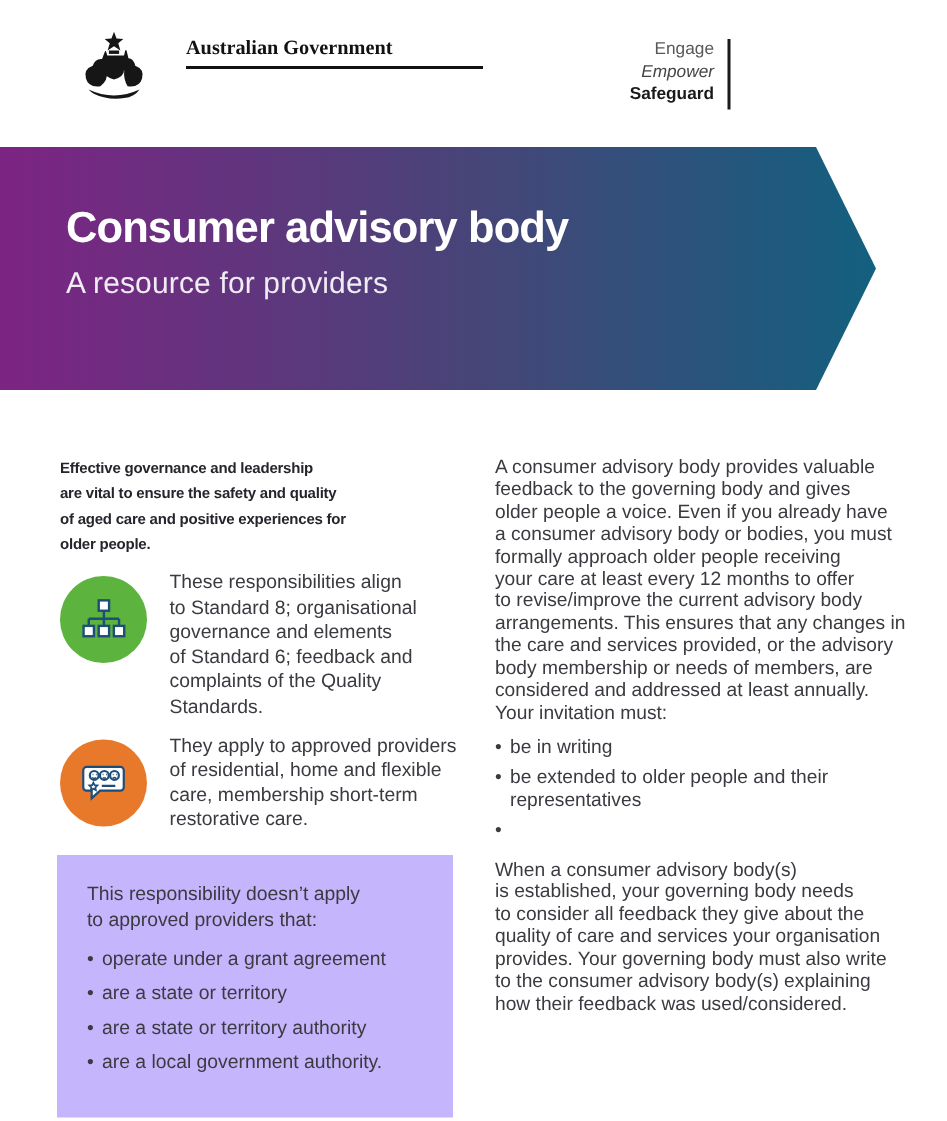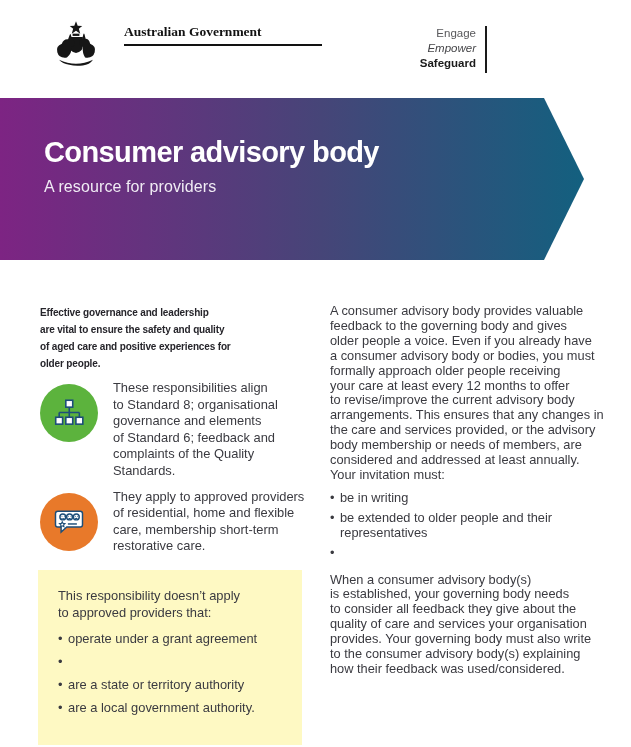--- a/index.html
+++ b/index.html
@@ -41,21 +41,21 @@
     width: 584px; height: 162px;
     background: linear-gradient(90deg, #7d2483 0%, #464578 55%, #13607f 100%);
     clip-path: polygon(0 0, 544px 0, 584px 81px, 544px 162px, 0 162px);
     padding: 39px 0 0 44px;
     color: #ffffff;
   }
   .banner h1 {
     font-size: 29px; font-weight: bold; letter-spacing: -0.6px; line-height: 1.05;
   }
   .banner .subtitle {
-    margin-top: 11px; font-size: 16px; font-weight: normal; color: #f0ecf4;
+    margin-top: 11px; font-size: 20px; font-weight: normal; color: #f0ecf4;
     letter-spacing: 0.1px;
   }
 
   
   .columns { display: flex; padding: 44px 0 0 40px; gap: 22px; }
   .col-left { width: 268px; flex: none; }
   .col-right { width: 296px; flex: none; }
 
   .intro {
     font-size: 10px; font-weight: bold; line-height: 17px;
@@ -68,21 +68,21 @@
     width: 58px; height: 58px; border-radius: 50%; flex: none;
     display: flex; align-items: center; justify-content: center;
     margin-top: 4px;
   }
   .icon-circle.green { background: #5cb33d; }
   .icon-circle.orange { background: #e8792a; }
   .icon-row p { font-size: 12.9px; line-height: 16.6px; white-space: pre-line; }
 
   .note-box {
     margin-top: 15px; margin-left: -2px;
-    background: #fef9c3; width: 264px;
+    background: #c4b5fd; width: 264px;
     padding: 18px 16px 21px 20px;
   }
   .note-box .note-intro { font-size: 12.9px; line-height: 16.6px; white-space: pre-line; }
   .bullet-list { list-style: none; margin-top: 10px; }
   .bullet-list li {
     display: flex; font-size: 12.9px; line-height: 16.6px; margin-bottom: 6.5px;
   }
   .bullet-list .dot { flex: none; width: 10px; color: #3a3a40; }
   .bullet-list .btxt { white-space: pre-line; }
 
@@ -187,20 +187,21 @@
       <div class="note-box">
         <p class="note-intro">This responsibility doesn’t apply
 to approved providers that:</p>
         <ul class="bullet-list">
           <li>
               <span class="dot">•</span>
               <span class="btxt">operate under a grant agreement</span>
             </li>
           <li>
               <span class="dot">•</span>
+              <span class="btxt">are a state or territory</span>
             </li>
           <li>
               <span class="dot">•</span>
               <span class="btxt">are a state or territory authority</span>
             </li>
           <li>
               <span class="dot">•</span>
               <span class="btxt">are a local government authority.</span>
             </li>
         </ul>

